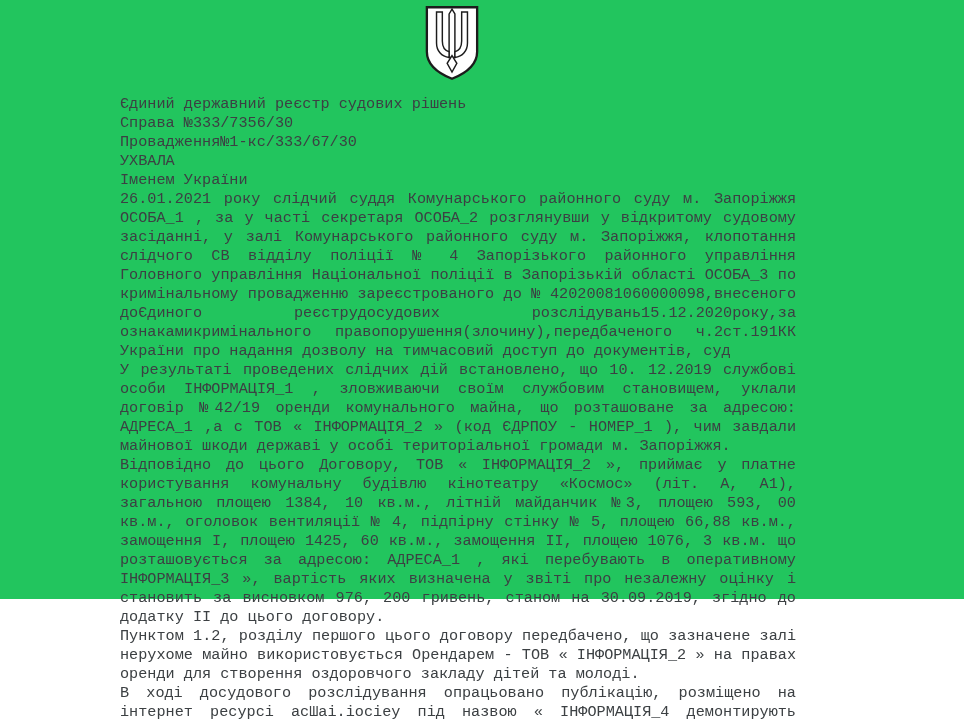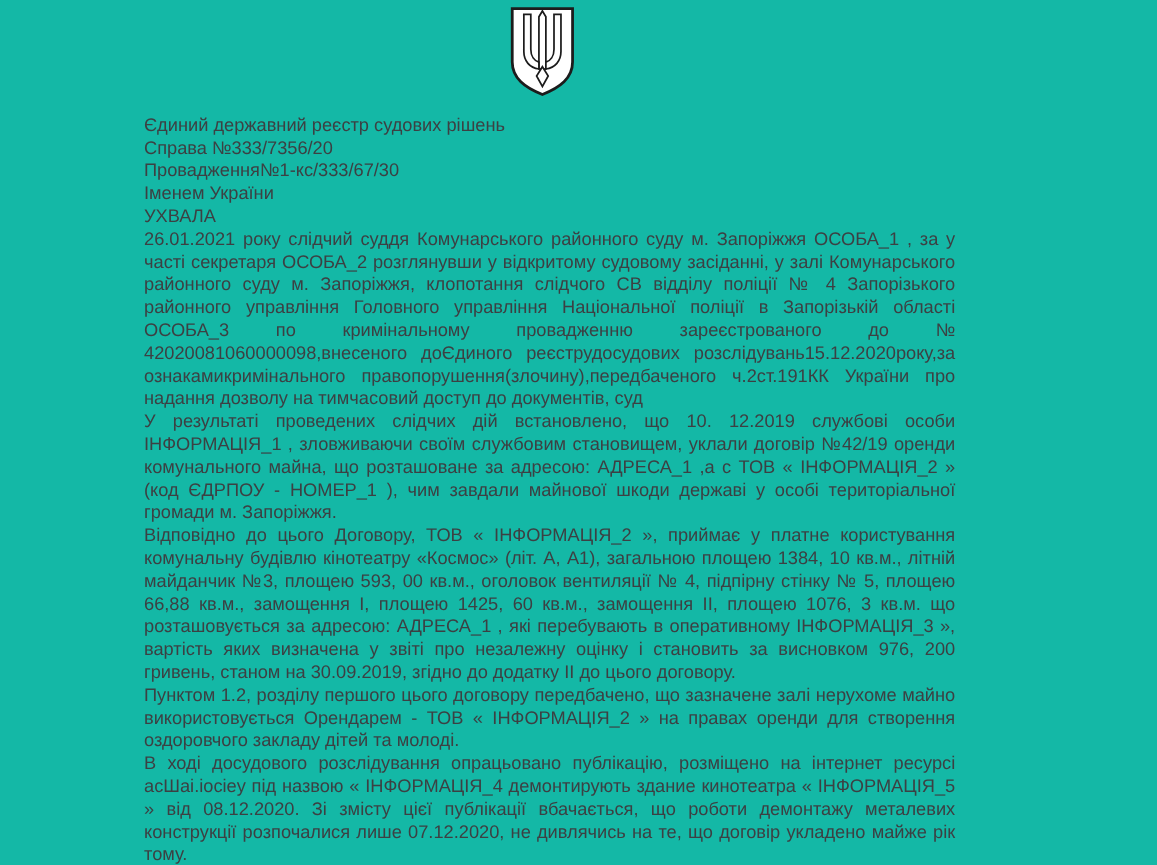--- a/index.html
+++ b/index.html
@@ -6,22 +6,23 @@
   html, body {
     width: 964px;
     height: 721px;
     background: #ffffff;
     overflow: hidden;
     font-family: "Liberation Sans", sans-serif;
   }
   .page {
     position: relative;
     width: 964px;
-    height: 721px;
-    background: #14b8a6;
+    height: 599px;
+    background: #22c55e;
+    font-family: Liberation Mono, monospace;
   }
   .emblem {
     position: absolute;
     left: 423px;
     top: 5px;
     width: 58px;
     height: 76px;
   }
   .doc {
     position: absolute;
@@ -51,24 +52,24 @@
         <path d="M27 9 L30 4 L33 9 V54 H27 Z"></path>
         <path d="M14 7 H20 V37 C20 43 23 47 27 48 V54 C19 53 14 47 14 39 Z"></path>
         <path d="M46 7 H40 V37 C40 43 37 47 33 48 V54 C41 53 46 47 46 39 Z"></path>
         <path d="M30 52 L35 60 L30 69 L25 60 Z"></path>
       </g>
     </svg>
   </div>
 
   <div class="doc">
     <div class="line">Єдиний державний реєстр судових рішень</div>
-    <div class="line">Справа №333/7356/20</div>
+    <div class="line">Справа №333/7356/30</div>
     <div class="line">Провадження№1-кс/333/67/30</div>
+    <div class="line">УХВАЛА</div>
     <div class="line">Іменем України</div>
-    <div class="line">УХВАЛА</div>
 
     <p>26.01.2021 року слідчий суддя Комунарського районного суду м. Запоріжжя ОСОБА_1 , за у часті секретаря ОСОБА_2 розглянувши у відкритому судовому засіданні, у залі Комунарського районного суду м. Запоріжжя, клопотання слідчого СВ відділу поліції № 4 Запорізького районного управління Головного управління Національної поліції в Запорізькій області ОСОБА_3 по кримінальному провадженню зареєстрованого до № 42020081060000098,внесеного доЄдиного реєструдосудових розслідувань15.12.2020року,за ознакамикримінального правопорушення(злочину),передбаченого ч.2ст.191КК України про надання дозволу на тимчасовий доступ до документів, суд</p>
 
 
     <p>У результаті проведених слідчих дій встановлено, що 10. 12.2019 службові особи ІНФОРМАЦІЯ_1 , зловживаючи своїм службовим становищем, уклали договір №42/19 оренди комунального майна, що розташоване за адресою: АДРЕСА_1 ,а с ТОВ « ІНФОРМАЦІЯ_2 » (код ЄДРПОУ - НОМЕР_1 ), чим завдали майнової шкоди державі у особі територіальної громади м. Запоріжжя.</p>
     <p>Відповідно до цього Договору, ТОВ « ІНФОРМАЦІЯ_2 », приймає у платне користування комунальну будівлю кінотеатру «Космос» (літ. А, А1), загальною площею 1384, 10 кв.м., літній майданчик №3, площею 593, 00 кв.м., оголовок вентиляції № 4, підпірну стінку № 5, площею 66,88 кв.м., замощення І, площею 1425, 60 кв.м., замощення ІІ, площею 1076, 3 кв.м. що розташовується за адресою: АДРЕСА_1 , які перебувають в оперативному ІНФОРМАЦІЯ_3 », вартість яких визначена у звіті про незалежну оцінку і становить за висновком 976, 200 гривень, станом на 30.09.2019, згідно до додатку ІІ до цього договору.</p>
     <p>Пунктом 1.2, розділу першого цього договору передбачено, що зазначене залі нерухоме майно використовується Орендарем - ТОВ « ІНФОРМАЦІЯ_2 » на правах оренди для створення оздоровчого закладу дітей та молоді.</p>
     <p>В ході досудового розслідування опрацьовано публікацію, розміщено на інтернет ресурсі acШai.iociey під назвою « ІНФОРМАЦІЯ_4 демонтирують здание кинотеатра « ІНФОРМАЦІЯ_5 » від 08.12.2020. Зі змісту цієї публікації вбачається, що роботи демонтажу металевих конструкції розпочалися лише 07.12.2020, не дивлячись на те, що договір укладено майже рік тому.</p>
   </div>
 

